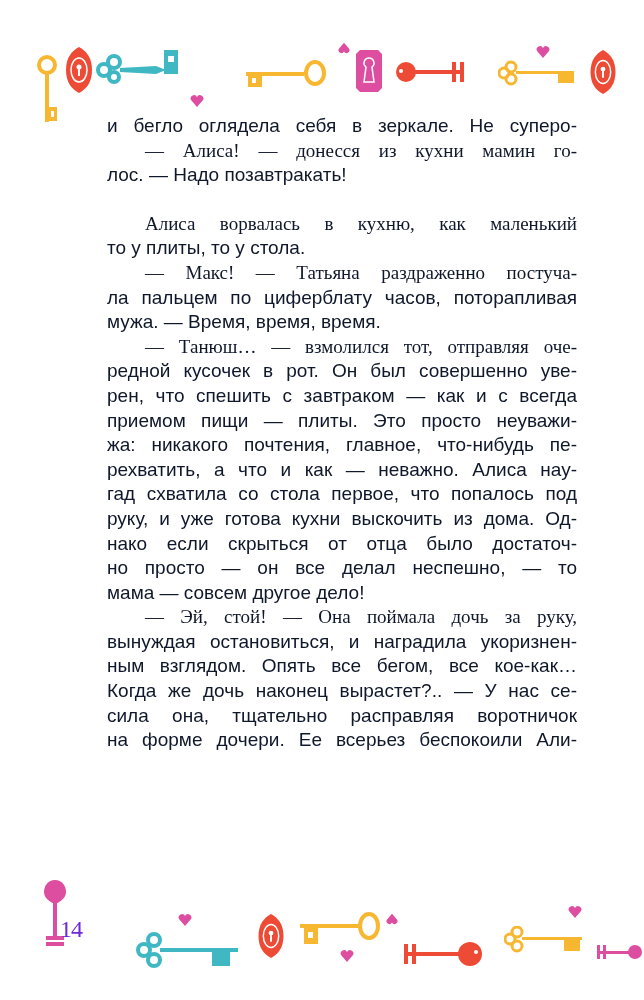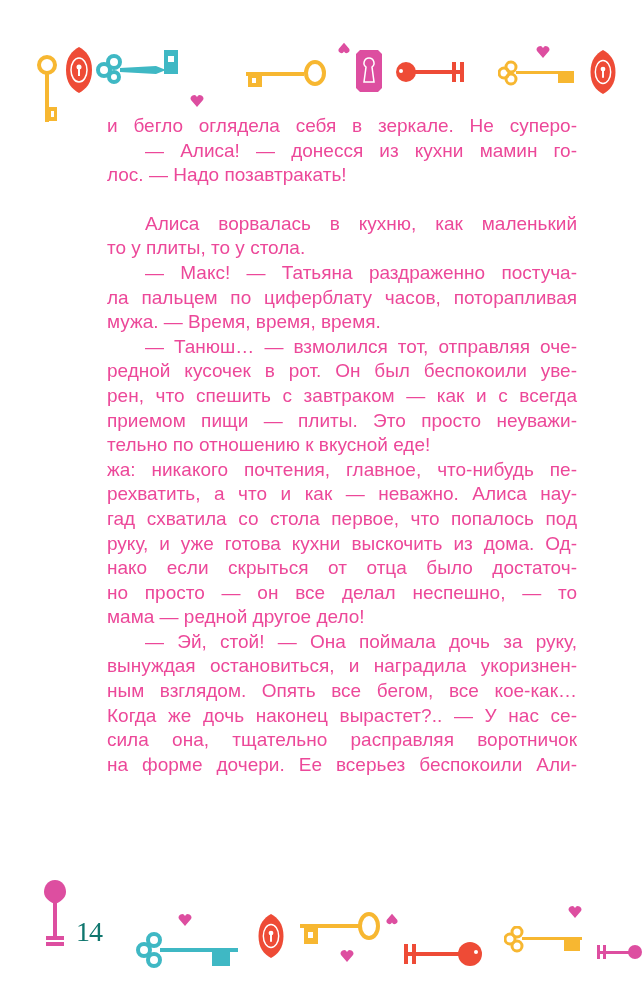--- a/index.html
+++ b/index.html
@@ -1,24 +1,24 @@
 <!DOCTYPE html>
 <html><head>
 <meta charset="utf-8">
 <style>
   html, body { margin:0; padding:0; background:#ffffff; }
   body { width:644px; height:1000px; position:relative; overflow:hidden; font-family:"Liberation Sans","DejaVu Sans",sans-serif; }
   .deco { position:absolute; left:0; width:644px; }
   .deco svg { position:absolute; }
-  .page-text { position:absolute; left:107px; top:114px; width:470px; color:#ec4899; font-size:19px; line-height:24.6px; }
+  .page-text { position:absolute; left:107px; top:114px; width:470px; color:#0f172a; font-size:19px; line-height:24.6px; }
   .line { display:block; height:24.6px; white-space:nowrap; text-align:justify; text-align-last:justify; }
   .line.last { text-align-last:left; }
-  .line.indent { padding-left:38px; }
+  .line.indent { padding-left:38px;font-family:Liberation Serif, serif; }
   .gap { height:24px; }
-  .page-num { position:absolute; left:76px; top:918px; font-family:"Liberation Serif","DejaVu Serif",serif; font-size:28px; color:#0f766e; letter-spacing:-1px; }
+  .page-num { position:absolute; left:60px; top:918px; font-family:"Liberation Serif","DejaVu Serif",serif; font-size:24px; color:#6d28d9; letter-spacing:-1px; }
 </style>
 </head>
 <body>
 
 <div class="deco" style="top:0;height:130px;">
 
   <svg style="left:36px;top:55px" width="22" height="70" viewBox="0 0 22 70">
     <circle cx="11" cy="10" r="8" fill="none" stroke="#f7b731" stroke-width="4"></circle>
     <rect x="9" y="17" width="4" height="50" fill="#f7b731"></rect>
     <rect x="12" y="52" width="9" height="14" fill="#f7b731"></rect>
@@ -94,31 +94,30 @@
     <span class="line">и бегло оглядела себя в зеркале. Не суперо-</span>
     <span class="line indent">— Алиса! — донесся из кухни мамин го-</span>
     <span class="line last">лос. — Надо позавтракать!</span>
     <span class="gap" style="display: block;"></span>
     <span class="line indent">Алиса ворвалась в кухню, как маленький</span>
     <span class="line last">то у плиты, то у стола.</span>
     <span class="line indent">— Макс! — Татьяна раздраженно постуча-</span>
     <span class="line">ла пальцем по циферблату часов, поторапливая</span>
     <span class="line last">мужа. — Время, время, время.</span>
     <span class="line indent">— Танюш… — взмолился тот, отправляя оче-</span>
-    <span class="line">редной кусочек в рот. Он был беспокоили уве-</span>
+    <span class="line">редной кусочек в рот. Он был совершенно уве-</span>
     <span class="line">рен, что спешить с завтраком — как и с всегда</span>
     <span class="line">приемом пищи — плиты. Это просто неуважи-</span>
-    <span class="line last">тельно по отношению к вкусной еде!</span>
     <span class="line">жа: никакого почтения, главное, что-нибудь пе-</span>
     <span class="line">рехватить, а что и как — неважно. Алиса нау-</span>
     <span class="line">гад схватила со стола первое, что попалось под</span>
     <span class="line">руку, и уже готова кухни выскочить из дома. Од-</span>
     <span class="line">нако если скрыться от отца было достаточ-</span>
     <span class="line">но просто — он все делал неспешно, — то</span>
-    <span class="line last">мама — редной другое дело!</span>
+    <span class="line last">мама — совсем другое дело!</span>
     <span class="line indent">— Эй, стой! — Она поймала дочь за руку,</span>
     <span class="line">вынуждая остановиться, и наградила укоризнен-</span>
     <span class="line">ным взглядом. Опять все бегом, все кое-как…</span>
     <span class="line">Когда же дочь наконец вырастет?.. — У нас се-</span>
     <span class="line">сила она, тщательно расправляя воротничок</span>
     <span class="line">на форме дочери. Ее всерьез беспокоили Али-</span>
   </div>
 
 <div class="deco" style="top:870px;height:130px;">
   <svg style="left:42px;top:8px" width="26" height="72" viewBox="0 0 26 72">

